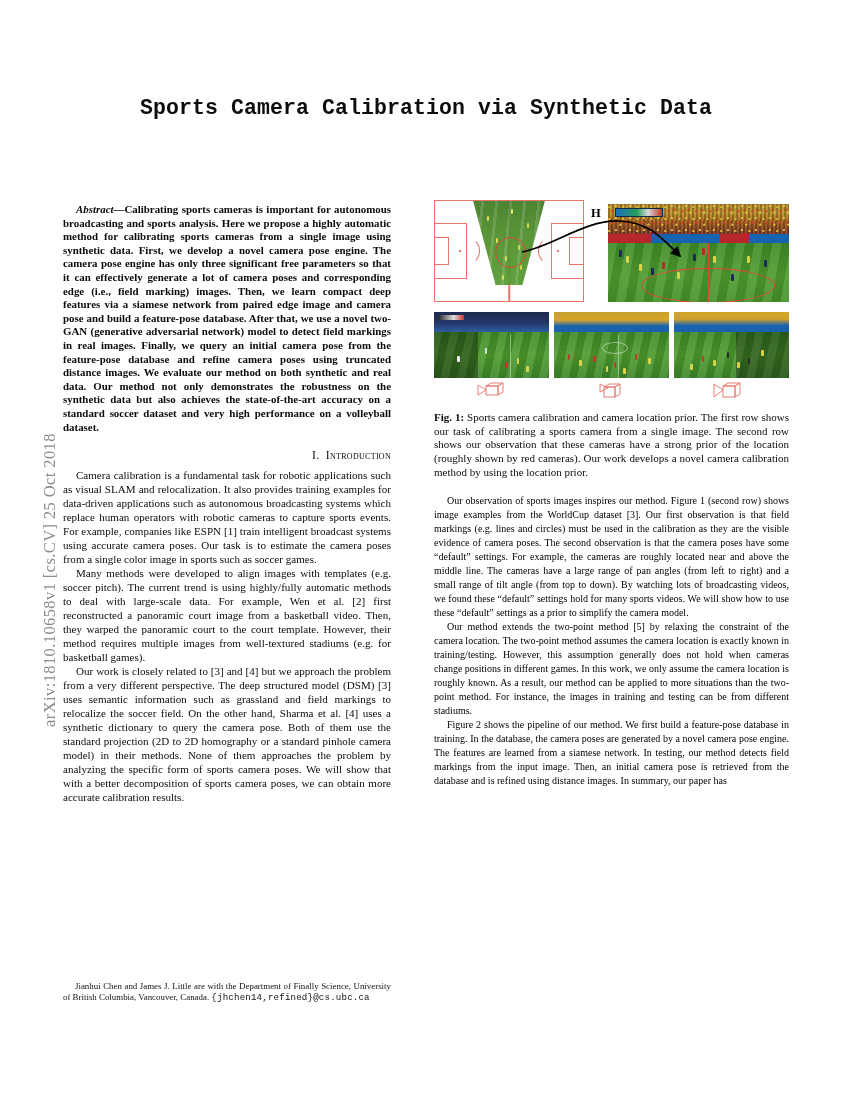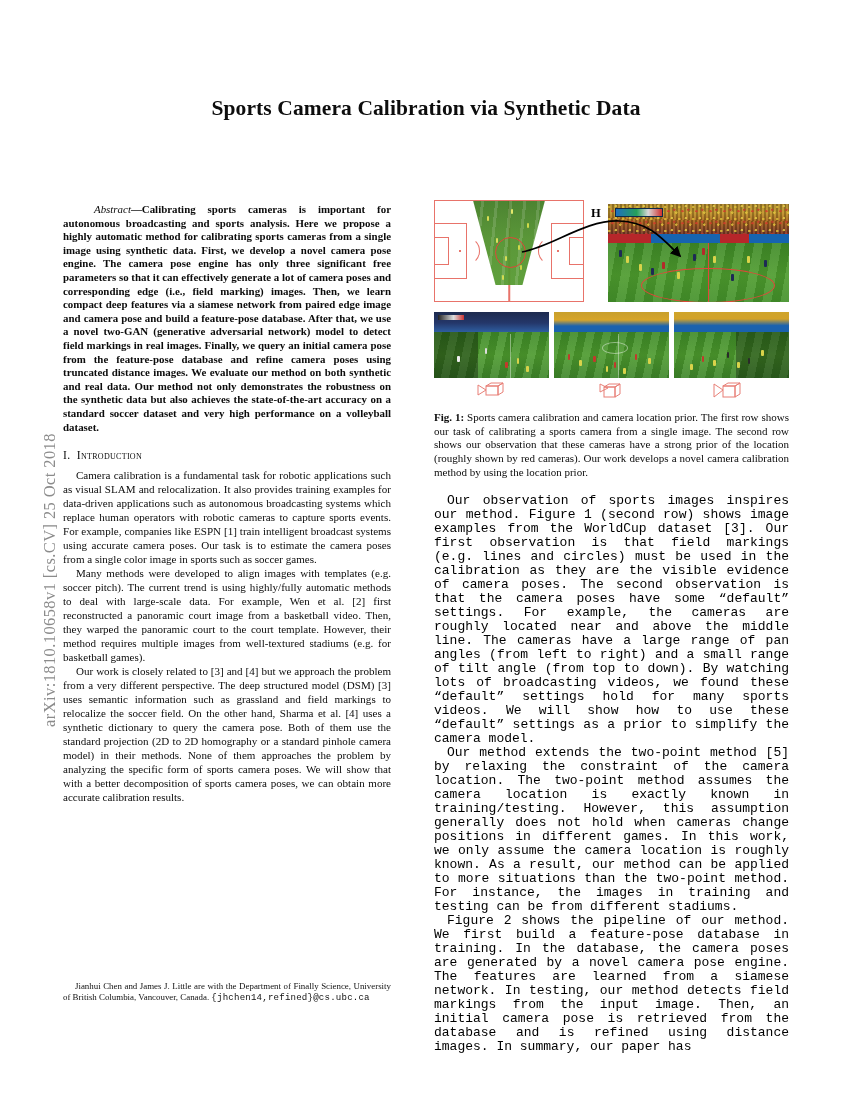--- a/index.html
+++ b/index.html
@@ -37,21 +37,21 @@
 
   
   .title-block {
     position: absolute;
     left: 63px;
     top: 96px;
     width: 726px;
     text-align: center;
   }
   .paper-title {
-    font-family: Liberation Serif, serif;
+    font-family: Liberation Mono, monospace;
     font-weight: bold;
     font-size: 21.5px;
     letter-spacing: 0.1px;
     margin: 0;
     color: #0d0d0d;
   }
   .paper-authors {
     margin: 39px 0 0 0;
     font-size: 13.2px;
     color: #111111;
@@ -80,26 +80,25 @@
   .abstract {
     font-weight: bold;
     font-size: 10.9px;
     line-height: 13.6px;
     text-indent: 13px;
     text-align: justify;
     margin: 0;
   }
   .abstract .abs-lead {
     font-style: italic;
-    font-weight: normal;
-    margin-left: 18px;
+    font-weight: bold;
   }
 
   .section-head {
-    text-align: left;
+    text-align: right;
     margin: 15px 0 5px 0;
     font-size: 11.6px;
     font-variant: small-caps;
     text-indent: 0;
     letter-spacing: 0.3px;
   }
   .section-head .numeral { font-variant: normal; }
 
   
   .footnote {
@@ -489,21 +488,21 @@
           </g>
         </svg>
       </div>
     </div>
 
     <div class="fig-caption">
       <span class="fignum">Fig. 1:</span>
       <span>Sports camera calibration and camera location prior. The first row shows our task of calibrating a sports camera from a single image. The second row shows our observation that these cameras have a strong prior of the location (roughly shown by red cameras). Our work develops a novel camera calibration method by using the location prior.</span>
     </div>
 
-    <div style="margin-top:14px; font-size:13px; line-height:14.0px; text-align:justify;font-family:Liberation Mono, monospace;">
+    <div style="margin-top:14px; font-size:10px; line-height:14.0px; text-align:justify;">
       <p style="margin:0; text-indent:13px;">Our observation of sports images inspires our method. Figure 1 (second row) shows image examples from the WorldCup dataset [3]. Our first observation is that field markings (e.g. lines and circles) must be used in the calibration as they are the visible evidence of camera poses. The second observation is that the camera poses have some “default” settings. For example, the cameras are roughly located near and above the middle line. The cameras have a large range of pan angles (from left to right) and a small range of tilt angle (from top to down). By watching lots of broadcasting videos, we found these “default” settings hold for many sports videos. We will show how to use these “default” settings as a prior to simplify the camera model.</p>
       <p style="margin:0; text-indent:13px;">Our method extends the two-point method [5] by relaxing the constraint of the camera location. The two-point method assumes the camera location is exactly known in training/testing. However, this assumption generally does not hold when cameras change positions in different games. In this work, we only assume the camera location is roughly known. As a result, our method can be applied to more situations than the two-point method. For instance, the images in training and testing can be from different stadiums.</p>
       <p style="margin:0; text-indent:13px;">Figure 2 shows the pipeline of our method. We first build a feature-pose database in training. In the database, the camera poses are generated by a novel camera pose engine. The features are learned from a siamese network. In testing, our method detects field markings from the input image. Then, an initial camera pose is retrieved from the database and is refined using distance images. In summary, our paper has</p>
     </div>
 
   </div>
 
 </div>
 
 </body></html>

